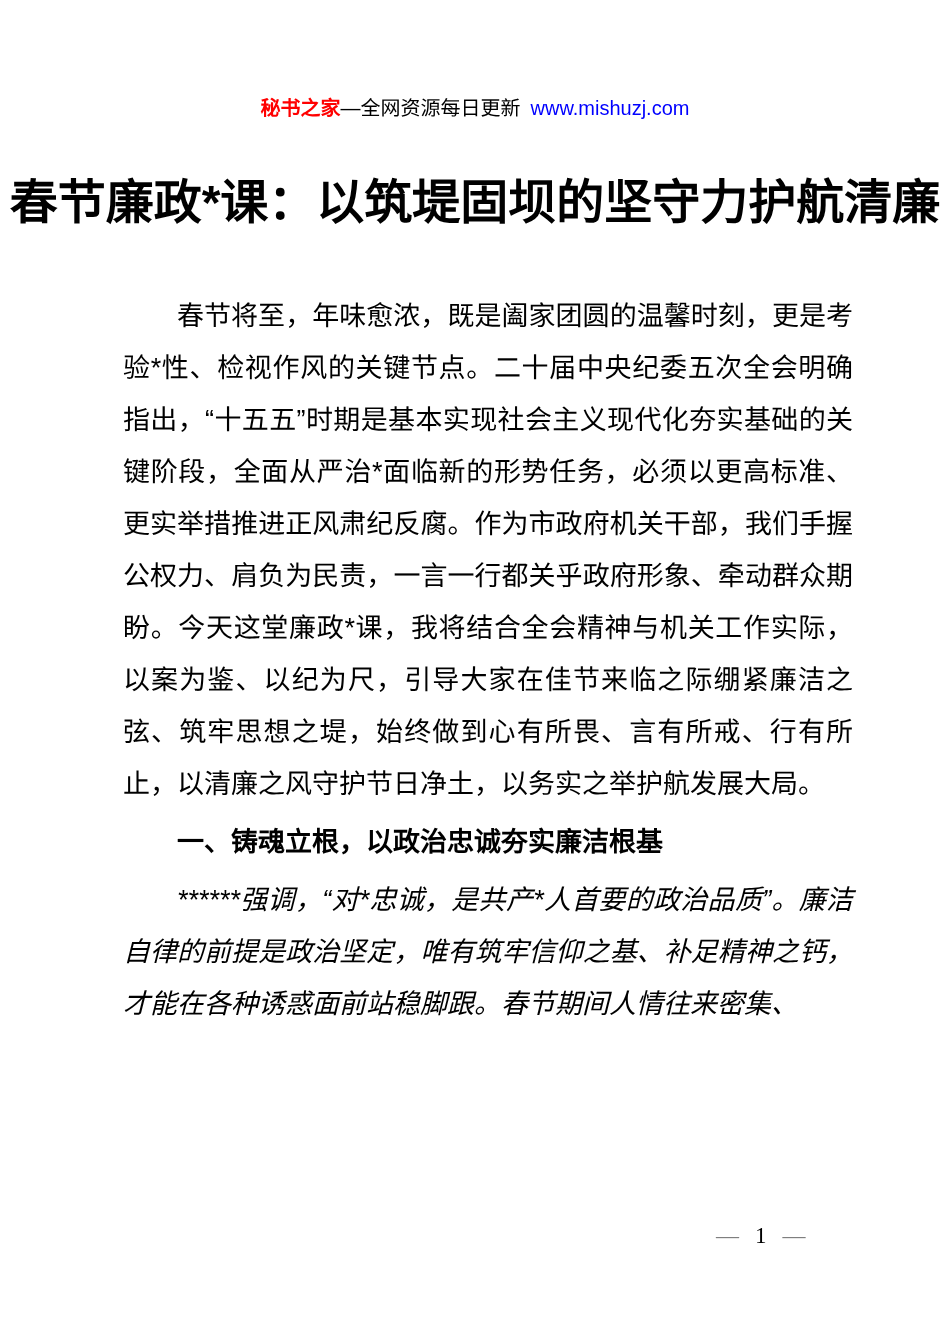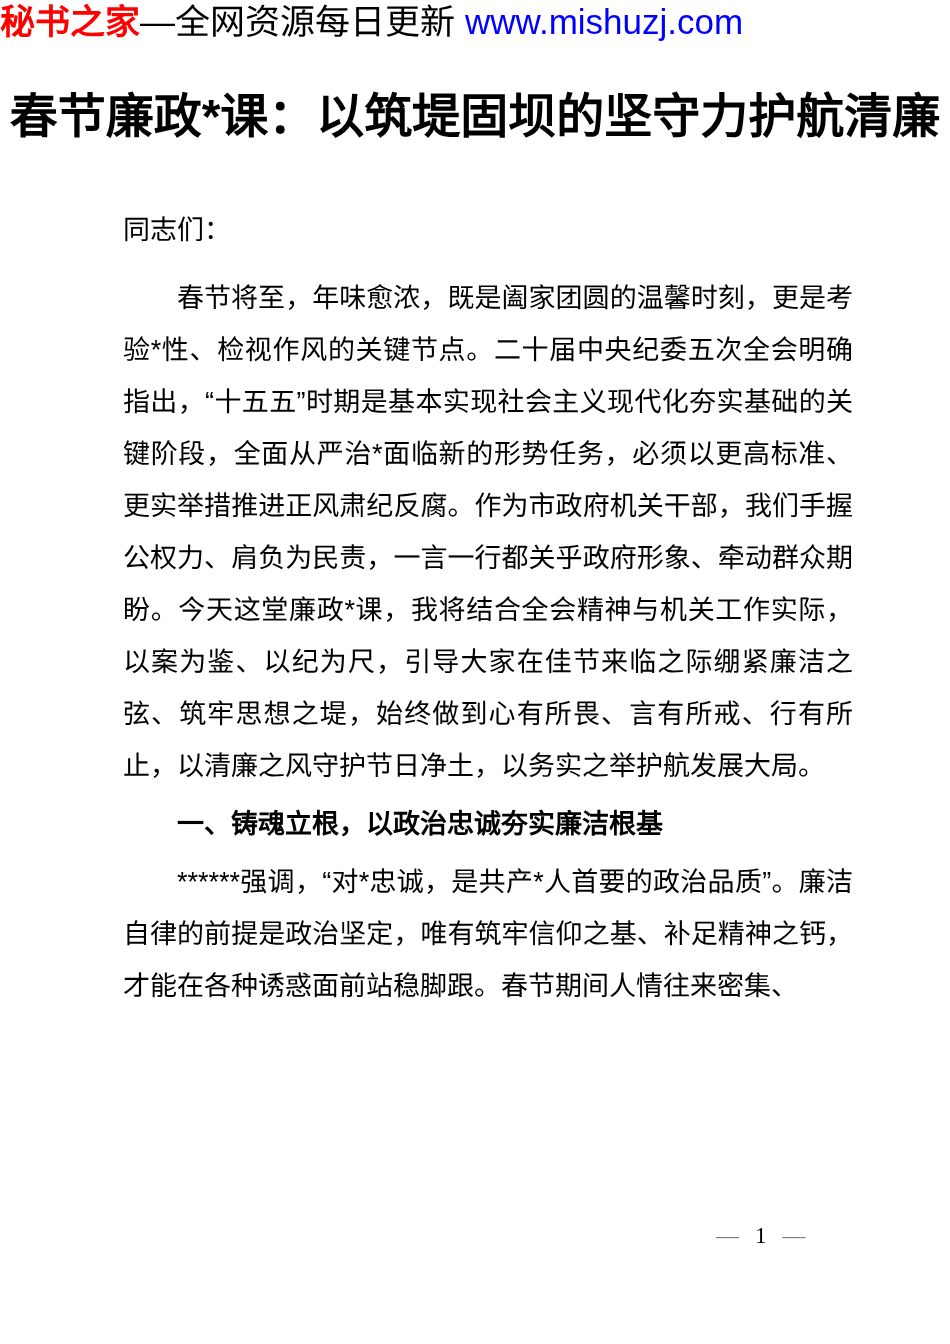--- a/index.html
+++ b/index.html
@@ -11,21 +11,23 @@
     position: relative;
     width: 950px;
     height: 1344px;
     background: #ffffff;
     overflow: hidden;
     font-family: "Liberation Sans", "DejaVu Sans", sans-serif;
     color: #000000;
   }
   
   .site-header {
-    font-size: 35px;
+    padding-top: 86px;
+    text-align: center;
+    font-size: 20px;
     line-height: 44px;
     white-space: nowrap;
   }
   .site-header .brand {
     color: #ff0000;
     font-weight: 700;
   }
   .site-header .sep {
     color: #000000;
   }
@@ -62,20 +64,21 @@
     margin: 16px 0 0 0;
     text-indent: 2em;
   }
   .section-heading {
     margin: 6px 0 0 0;
     text-indent: 2em;
     font-weight: 700;
   }
   .para-last {
     margin-top: 6px;
+    font-style: italic;
   }
   
   .page-footer {
     position: absolute;
     top: 1220px;
     left: 716px;
     font-size: 23px;
     line-height: 32px;
     font-family: "Liberation Serif", "DejaVu Serif", serif;
     white-space: nowrap;
@@ -95,21 +98,20 @@
 
   <div class="site-header">
     <span class="brand">秘书之家</span><span class="sep">—</span><span class="tagline">全网资源每日更新</span><span class="url">www.mishuzj.com</span>
   </div>
 
   <div class="doc-title">
     <div>春节廉政*课：以筑堤固坝的坚守力护航清廉</div>
   </div>
 
   <div class="content">
-    <p class="salutation">同志们：</p>
     <p class="para">春节将至，年味愈浓，既是阖家团圆的温馨时刻，更是考验*性、检视作风的关键节点。二十届中央纪委五次全会明确指出，“十五五”时期是基本实现社会主义现代化夯实基础的关键阶段，全面从严治*面临新的形势任务，必须以更高标准、更实举措推进正风肃纪反腐。作为市政府机关干部，我们手握公权力、肩负为民责，一言一行都关乎政府形象、牵动群众期盼。今天这堂廉政*课，我将结合全会精神与机关工作实际，以案为鉴、以纪为尺，引导大家在佳节来临之际绷紧廉洁之弦、筑牢思想之堤，始终做到心有所畏、言有所戒、行有所止，以清廉之风守护节日净土，以务实之举护航发展大局。</p>
     <p class="section-heading">一、铸魂立根，以政治忠诚夯实廉洁根基</p>
     <p class="para para-last">******强调，“对*忠诚，是共产*人首要的政治品质”。廉洁自律的前提是政治坚定，唯有筑牢信仰之基、补足精神之钙，才能在各种诱惑面前站稳脚跟。春节期间人情往来密集、</p>
   </div>
 
   <div class="page-footer">
     <span class="dash">—</span><span class="num">1</span><span class="dash">—</span>
   </div>
 
 </div>

